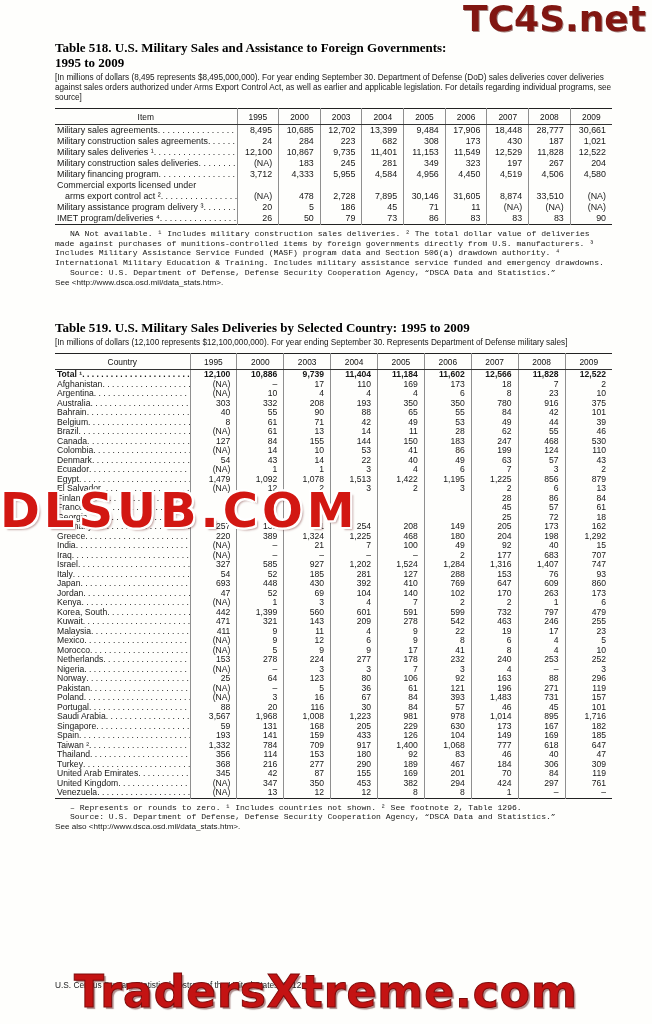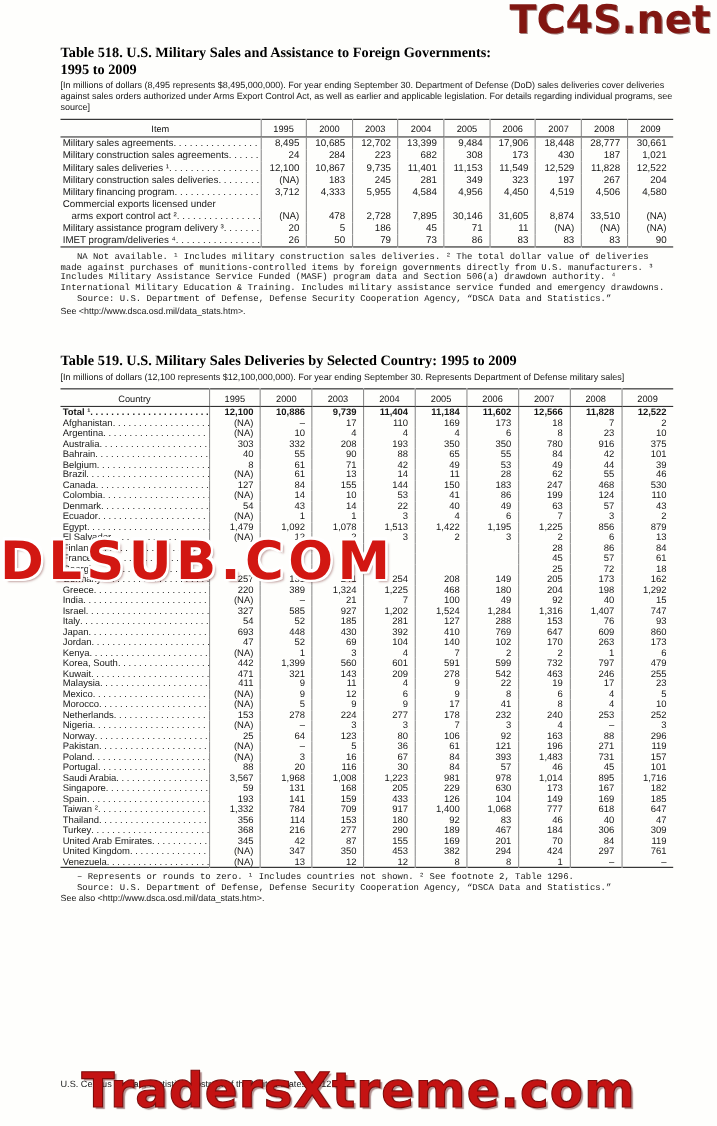--- a/index.html
+++ b/index.html
@@ -599,20 +599,37 @@
             <td class="val">7</td>
             <td class="val">100</td>
             <td class="val">49</td>
             <td class="val">92</td>
             <td class="val">40</td>
             <td class="val">15</td>
           </tr>
           <tr>
             <td class="lbl-cell">
               <div class="lblwrap">
+                <span class="lbl">Iraq</span>
+                <span class="leader"></span>
+              </div>
+            </td>
+            <td class="val">(NA)</td>
+            <td class="val">–</td>
+            <td class="val">–</td>
+            <td class="val">–</td>
+            <td class="val">–</td>
+            <td class="val">2</td>
+            <td class="val">177</td>
+            <td class="val">683</td>
+            <td class="val">707</td>
+          </tr>
+          <tr>
+            <td class="lbl-cell">
+              <div class="lblwrap">
                 <span class="lbl">Israel</span>
                 <span class="leader"></span>
               </div>
             </td>
             <td class="val">327</td>
             <td class="val">585</td>
             <td class="val">927</td>
             <td class="val">1,202</td>
             <td class="val">1,524</td>
             <td class="val">1,284</td>

